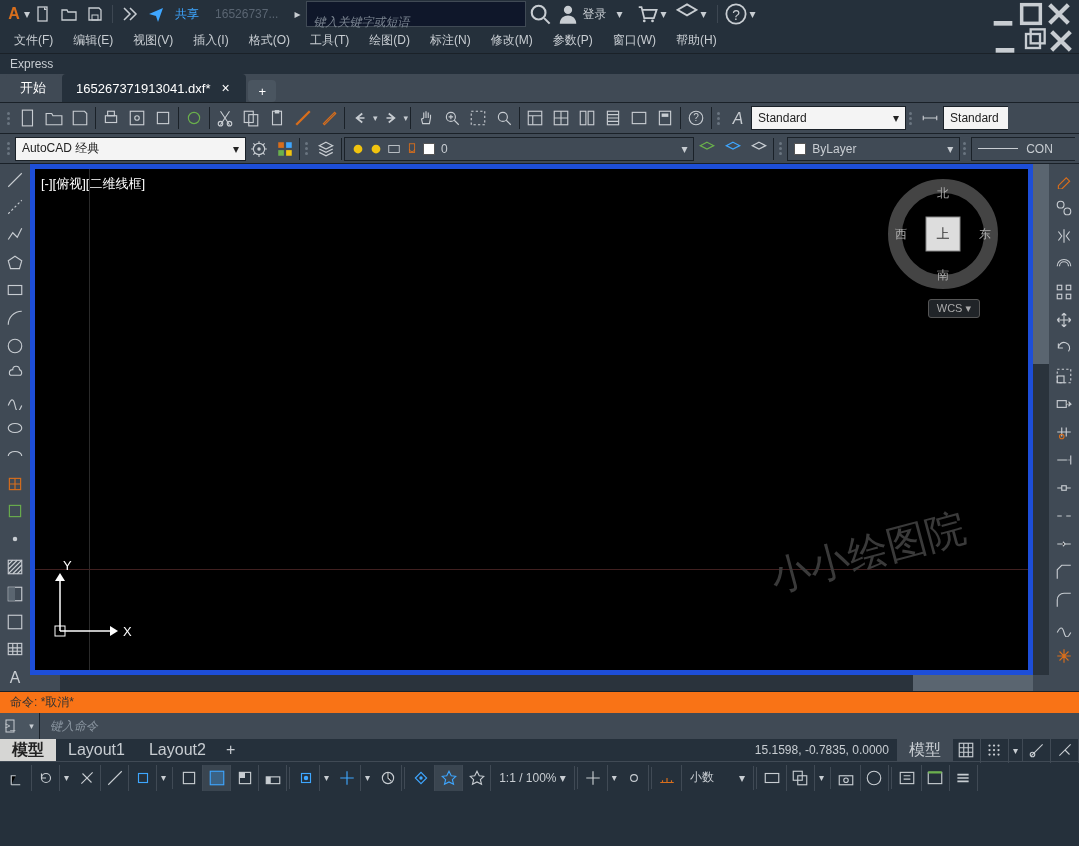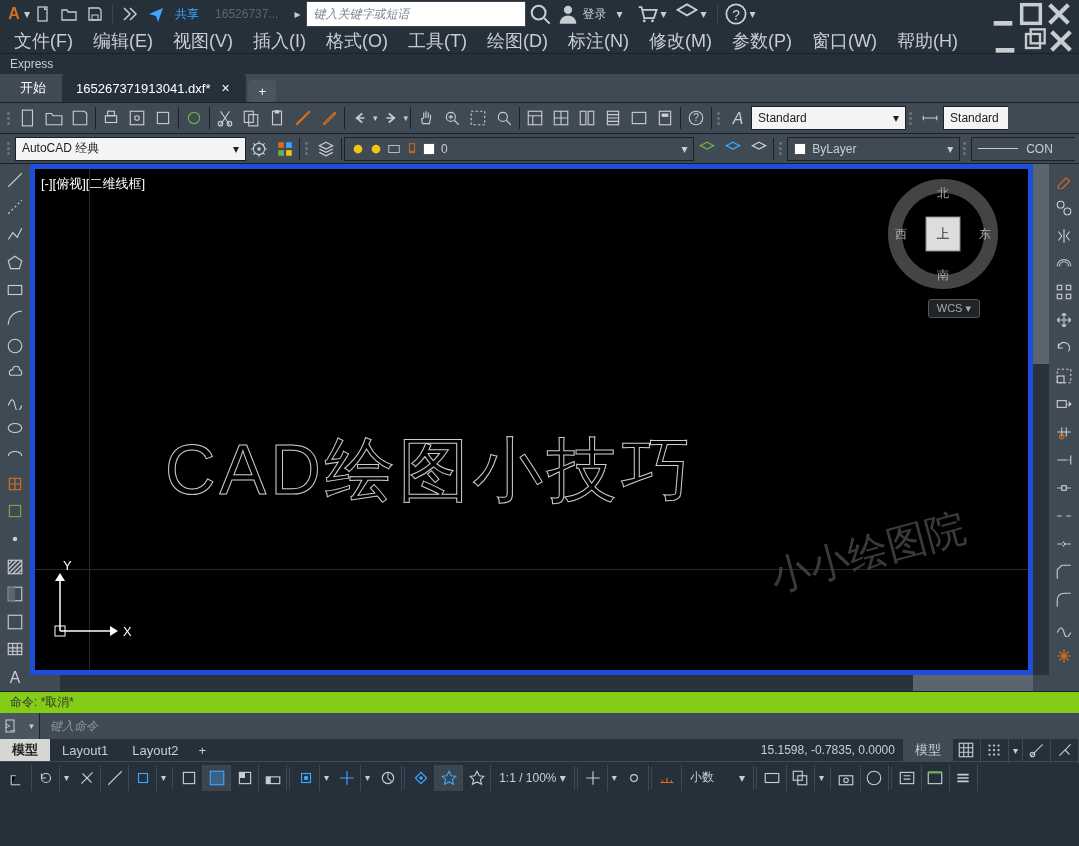--- a/index.html
+++ b/index.html
@@ -5,27 +5,27 @@
 * { margin:0; padding:0; box-sizing:border-box; font-family:"Microsoft YaHei",Arial,sans-serif; }
 body { background:#25303b; color:#c8cdd2; width:1079px; height:846px; overflow:hidden; font-size:12px; }
 .row { display:flex; align-items:center; }
 .topbar { height:28px; background:#25303b; padding:0 6px; }
 .logo { width:16px; height:16px; display:flex; align-items:center; justify-content:center; color:#d86e1c; font-weight:bold; font-size:16px; }
 .qatbtn { width:22px; height:22px; display:flex; align-items:center; justify-content:center; margin:0 2px; cursor:pointer; }
 .qatbtn svg { width:16px; height:16px; }
 .vsep { width:1px; height:18px; background:#3d4752; margin:0 4px; }
 .share { color:#3ea6ff; margin-left:6px; margin-right:16px; }
 .filen { color:#5a6572; margin-right:16px; }
-.srch { width:220px; height:22px; background:#ffffff; border:1px solid #404a55; padding:12px 6px; color:#7b8591; font-style:italic; display:flex; align-items:center; }
+.srch { width:220px; height:22px; background:#0f172a; border:1px solid #404a55; padding:12px 6px; color:#7b8591; font-style:italic; display:flex; align-items:flex-start; }
 .topicon { width:22px; height:22px; display:flex; align-items:center; justify-content:center; cursor:pointer; margin:0 3px; }
 .spacer { flex:1; }
 .winbtns { display:flex; margin-left:8px; }
 .winbtn { width:28px; height:22px; display:flex; align-items:center; justify-content:center; cursor:pointer; }
 .menubar { height:26px; background:#25303b; padding:0 4px; border-bottom:1px solid #1a2128; }
-.menuitem { padding:0 10px; height:26px; display:flex; align-items:center; cursor:pointer; font-size:18px; }
+.menuitem { padding:0 10px; height:26px; display:flex; align-items:center; cursor:pointer; font-size:12px; }
 .docctrl { display:flex; margin-left:auto; }
 .expressbar { height:20px; background:#25303b; padding:0 10px; color:#c8cdd2; display:flex; align-items:center; }
 .tabrow { height:28px; background:#404a55; display:flex; align-items:flex-end; padding-left:6px; }
 .tab { height:28px; padding:0 14px; background:#404a55; color:#ffffff; display:flex; align-items:center; border-radius:4px 4px 0 0; margin-right:2px; cursor:pointer; font-size:13px; position:relative; }
 .tab.active { background:#25303b; }
 .tabclose { margin-left:8px; width:14px; height:14px; display:flex; align-items:center; justify-content:center; font-size:14px; }
 .tab.add { padding:0 10px; background:#4a5560; border-radius:4px; height:22px; margin-top:3px; }
 .toolbar1 { height:32px; background:#404a55; border-top:1px solid #1a2128; border-bottom:1px solid #1a2128; display:flex; align-items:center; padding:0 4px; }
 .tbtn { width:26px; height:26px; display:flex; align-items:center; justify-content:center; cursor:pointer; border-radius:2px; }
 .tbtn svg { width:18px; height:18px; }
@@ -47,27 +47,27 @@
 .viewcube { position:absolute; top:10px; right:30px; width:110px; height:110px; }
 .wcsbadge { position:absolute; top:130px; right:48px; background:rgba(80,90,100,.4); color:#aaa; padding:2px 8px; border-radius:3px; font-size:11px; border:1px solid #555; }
 .maintext { position:absolute; top:255px; left:130px; color:#ddd; font-size:70px; font-family:"Comic Sans MS","华文彩云",sans-serif; letter-spacing:4px; -webkit-text-stroke:1px #ccc; color:transparent; }
 .watermark { position:absolute; bottom:90px; right:60px; color:#3a3a3a; font-size:40px; transform:rotate(-15deg); }
 .scrollb { height:16px; background:#404a55; display:flex; }
 .scrollb .track { flex:1; background:#2a333c; position:relative; }
 .scrollb .thumb { position:absolute; right:0; width:120px; height:100%; background:#5a6570; }
 .vscroll { width:16px; background:#404a55; display:flex; flex-direction:column; }
 .vscroll .track { flex:1; background:#2a333c; position:relative; }
 .vscroll .thumb { position:absolute; top:0; height:200px; width:100%; background:#5a6570; }
-.cmdarea { background:#84cc16; color:#333; border-top:1px solid #1a2128; }
+.cmdarea { background:#f97316; color:#333; border-top:1px solid #1a2128; }
 .cmdline { padding:2px 10px; font-size:12px; }
 .cmdinputrow { display:flex; align-items:center; background:#404a55; height:26px; }
 .cmdicon { width:40px; height:26px; background:#4a5560; display:flex; align-items:center; justify-content:center; border-right:1px solid #1a2128; }
 .cmdinput { flex:1; padding:0 10px; color:#8a95a0; font-style:italic; background:#404a55; height:26px; display:flex; align-items:center; }
 .layouttabs { height:22px; background:#25303b; display:flex; align-items:center; }
-.ltab { padding:0 12px; height:22px; display:flex; align-items:center; cursor:pointer; color:#c8cdd2; font-size:13px; }
+.ltab { padding:0 12px; height:22px; display:flex; align-items:center; cursor:pointer; color:#c8cdd2; font-size:16px; }
 .ltab.active { background:#d6d6d4; color:#222; font-weight:bold; }
 .ltab.add { padding:0 8px; }
 .coords { margin-left:auto; padding:0 8px; color:#c8cdd2; }
 .statbar { height:32px; background:#25303b; border-top:1px solid #404a55; display:flex; align-items:center; padding:0 4px; }
 .sbtn { width:28px; height:26px; display:flex; align-items:center; justify-content:center; cursor:pointer; border-right:1px solid #404a55; }
 .sbtn.active { background:#3a4550; }
 .sbtn svg { width:18px; height:18px; }
 .scombo { height:24px; padding:0 8px; display:flex; align-items:center; border-right:1px solid #404a55;text-align:right; }
 </style>
 </head>
@@ -590,21 +590,20 @@
         </svg>
       </div>
   </div>
 
   <div class="canvaswrap">
     <div style="display:flex;flex:1;">
       <div class="canvas">
         <div class="viewlabel">[-][俯视][二维线框]</div>
         <div style="position:absolute;top:0;bottom:0;left:54px;border-left:1px solid #2a2a2a;"></div>
         <div style="position:absolute;left:0;right:0;top:400px;border-top:1px solid #402020;"></div>
-        <div class="maintext">CAD绘图小技巧</div>
         <div class="watermark">小小绘图院</div>
         <svg class="ucs" width="90" height="90">
           <path d="M15 75h55" stroke="#fff" stroke-width="1.5"></path>
             <path d="M65 70l8 5-8 5z" fill="#fff"></path>
           <path d="M15 75V20" stroke="#fff" stroke-width="1.5"></path>
             <path d="M10 25l5-8 5 8z" fill="#fff"></path>
           <rect x="10" y="70" width="10" height="10" fill="none" stroke="#fff"></rect>
           <text x="78" y="80" fill="#fff" font-size="13">X</text>
           <text x="18" y="14" fill="#fff" font-size="13">Y</text>
         </svg>

